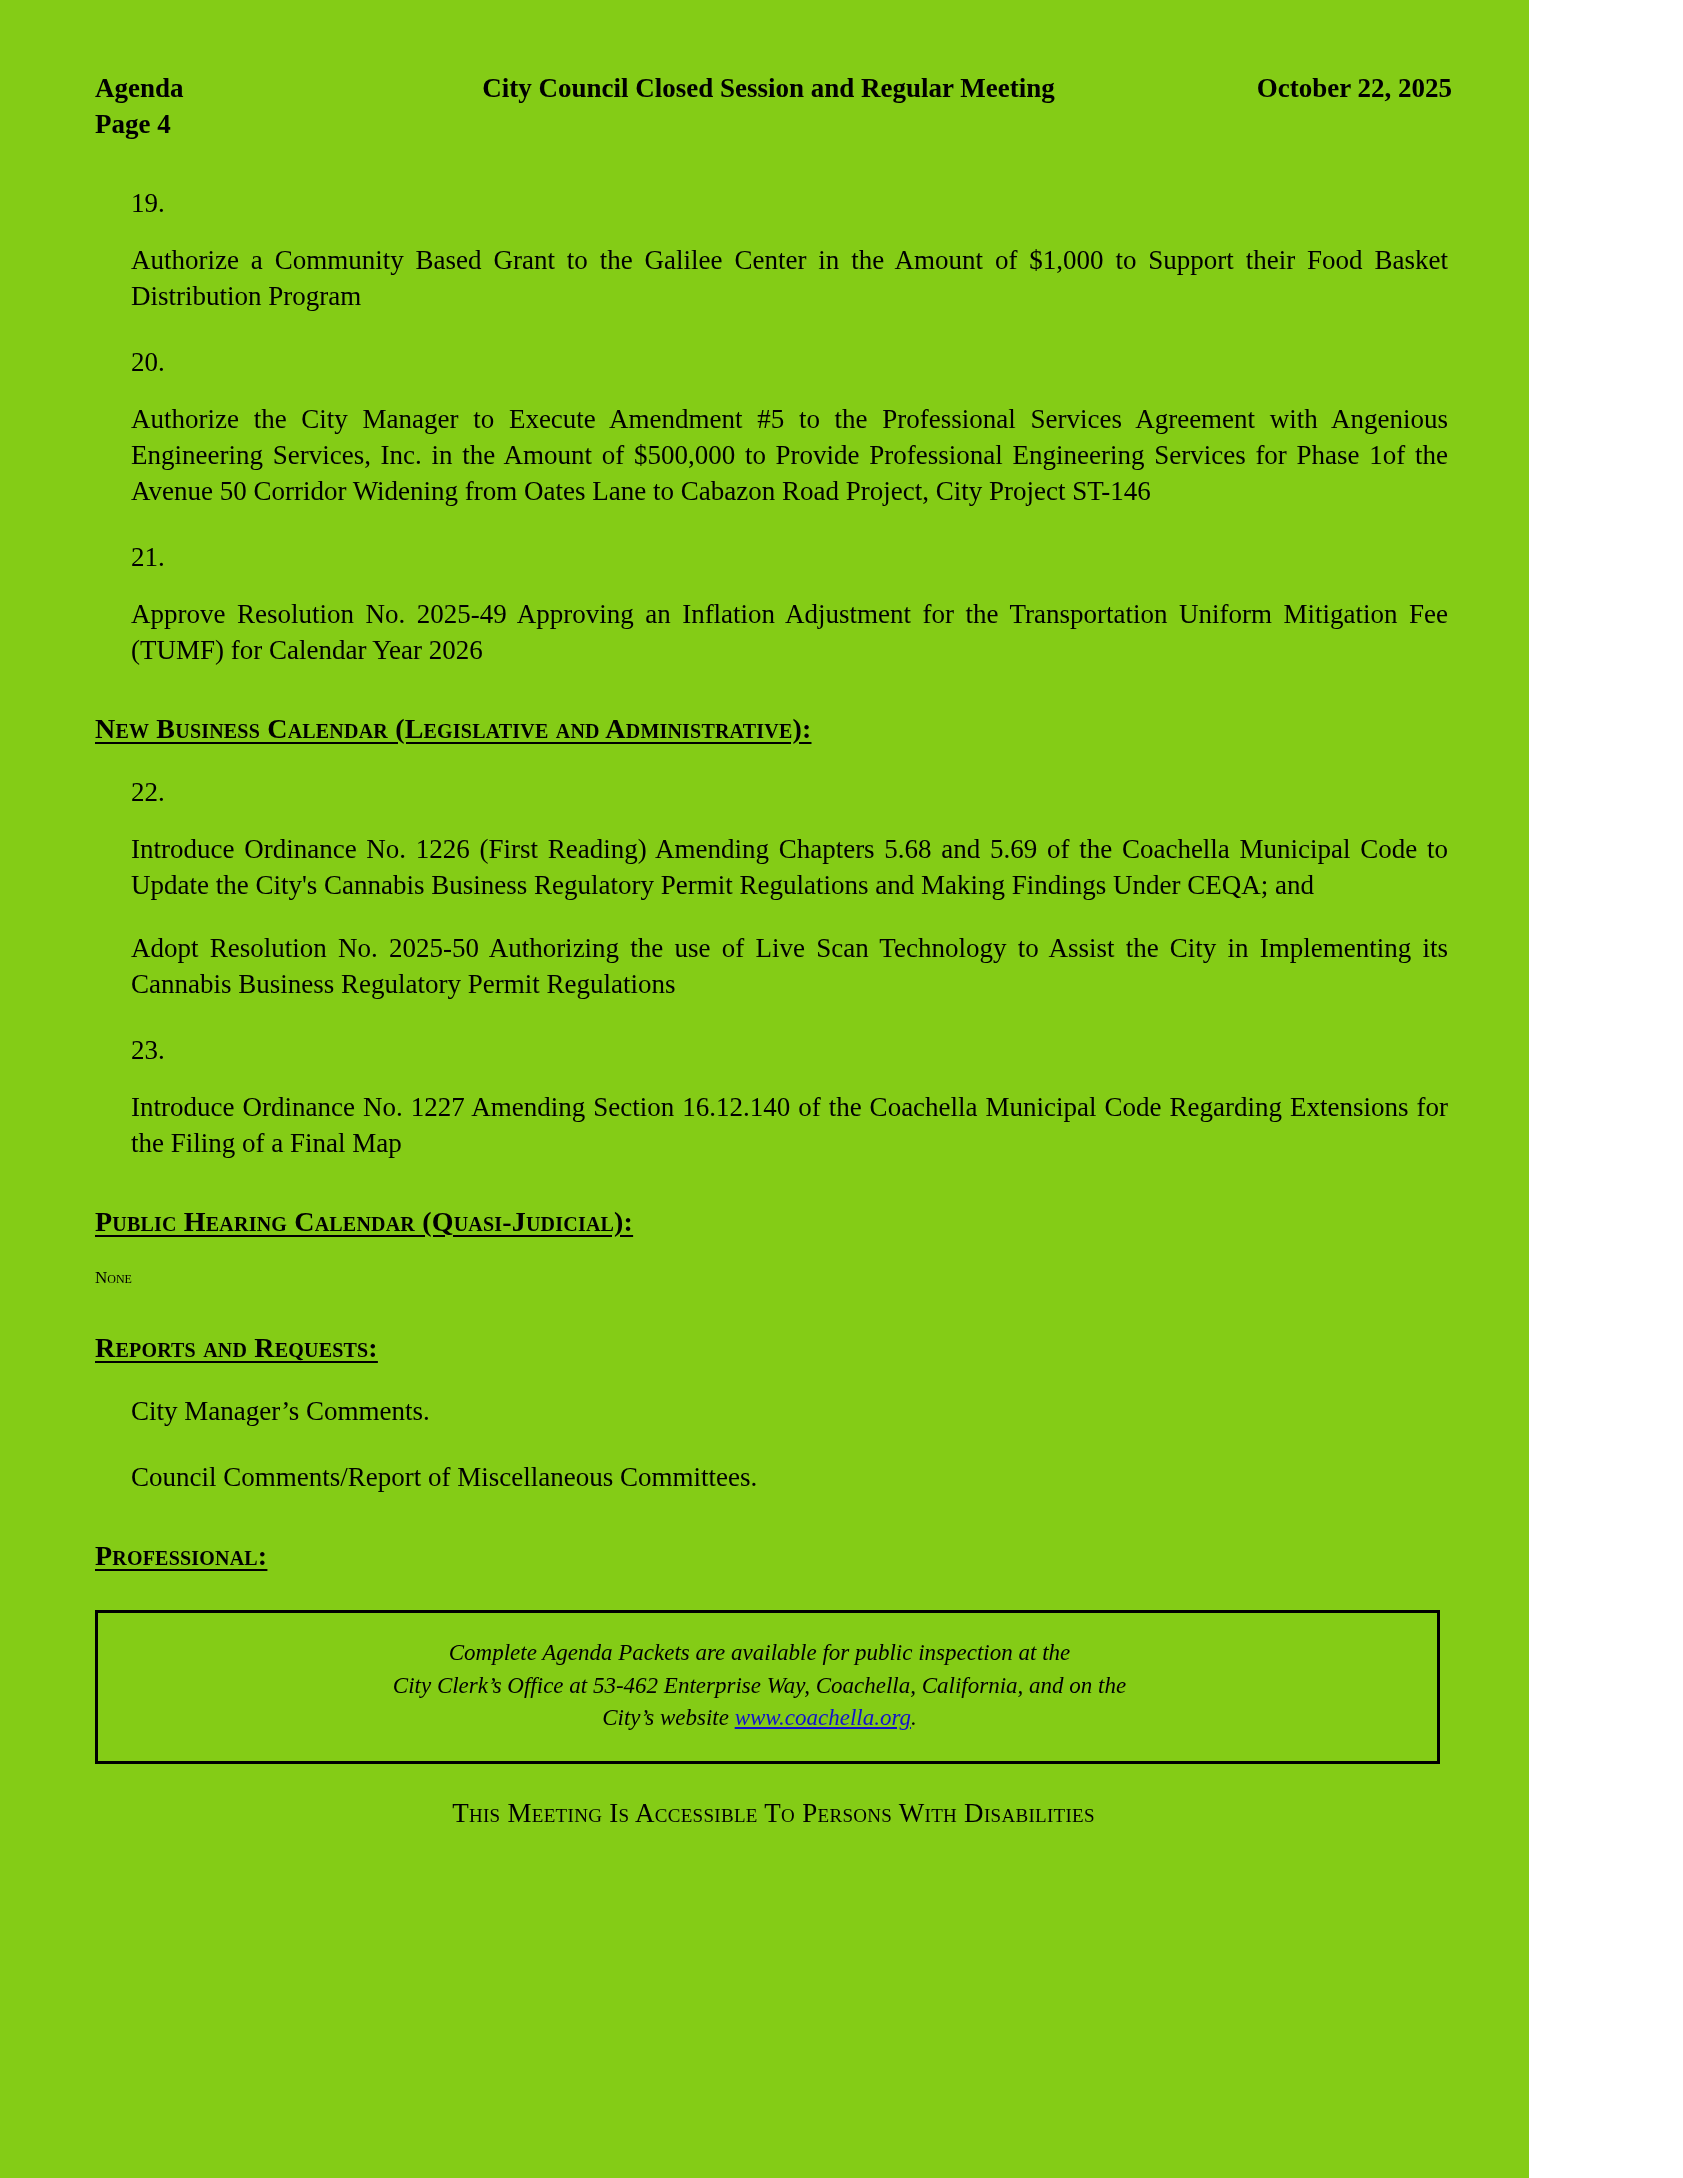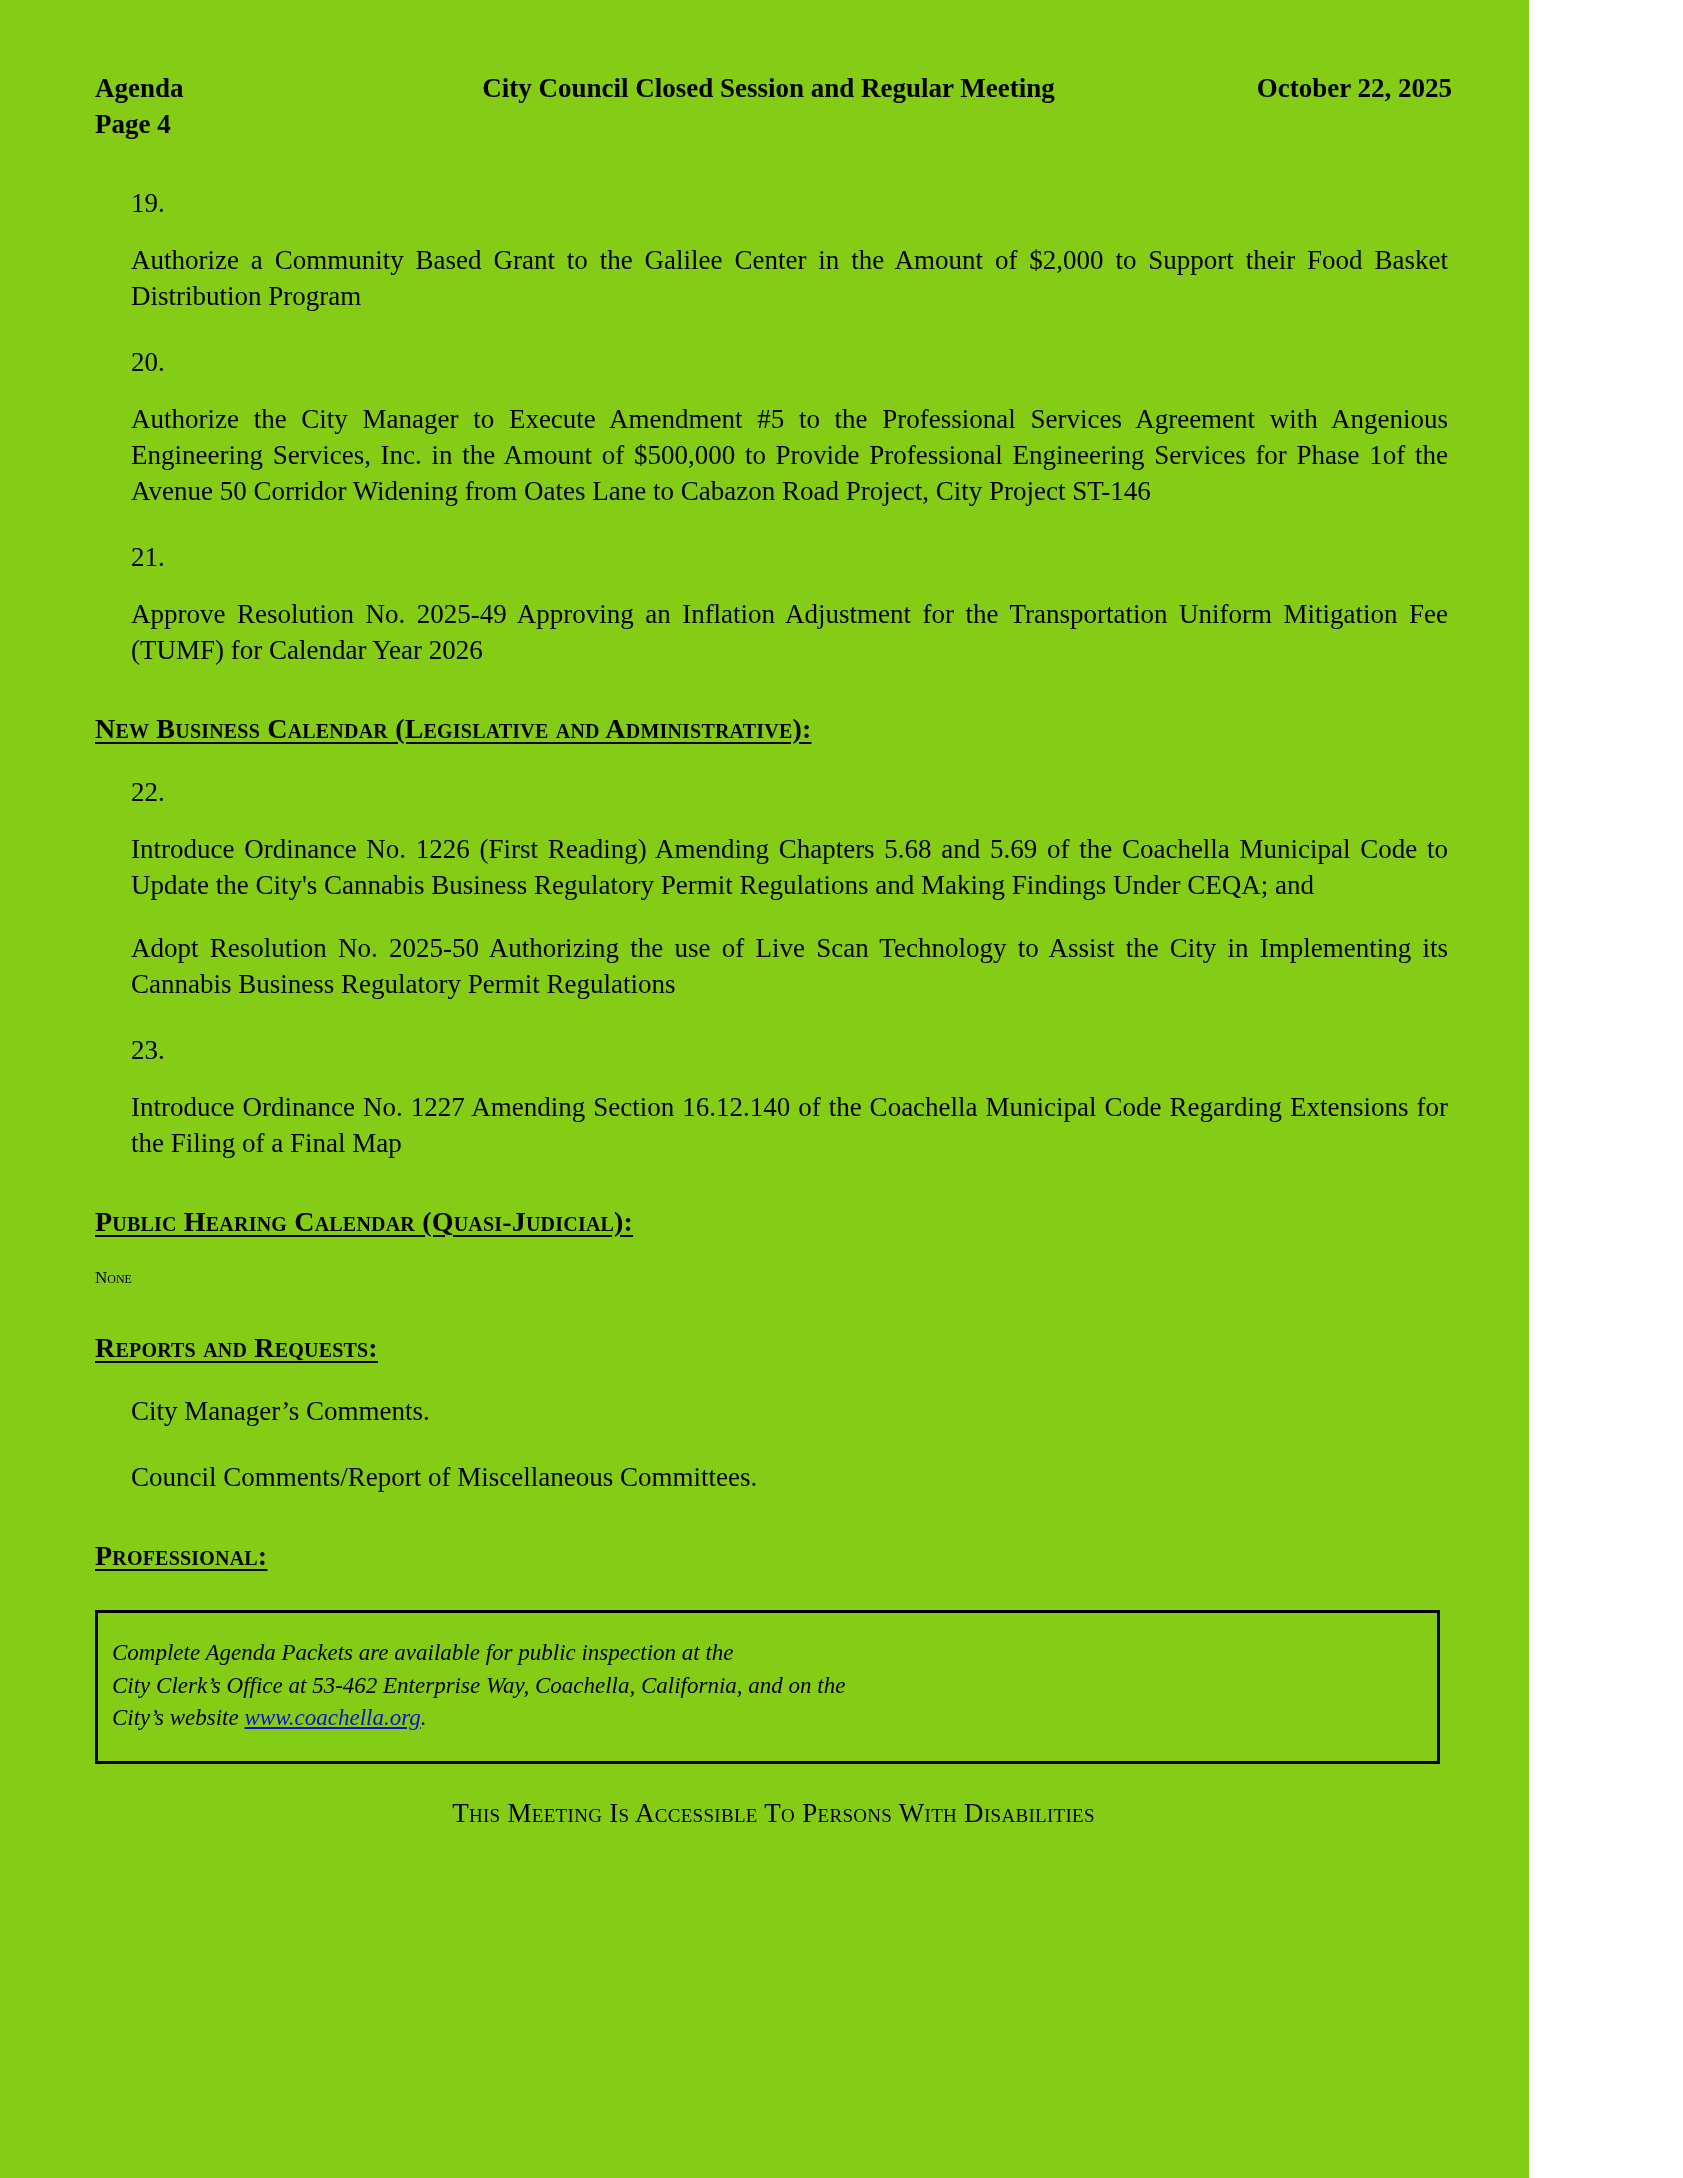--- a/index.html
+++ b/index.html
@@ -98,21 +98,21 @@
     line-height: 1.33;
     margin: 0 0 30px 0;
     padding-left: 36px;
   }
 
   
   .footer-box {
     border: 3px solid #000000;
     margin: 38px 12px 0 0;
     padding: 24px 30px 26px 14px;
-    text-align: left;
+    text-align: center;
   }
   .footer-box p {
     margin: 0;
     font-style: italic;
     font-size: 23px;
     line-height: 1.42;
   }
   .footer-link {
     color: #1111cc;
     text-decoration: underline;
@@ -136,21 +136,21 @@
     <div class="hdr-left">
       <div>Agenda</div>
       <div>Page 4</div>
     </div>
     <div class="hdr-center">City Council Closed Session and Regular Meeting</div>
     <div class="hdr-right">October 22, 2025</div>
   </div>
 
   <div class="item">
     <div class="item-num">19.</div>
-    <div class="item-body">Authorize a Community Based Grant to the Galilee Center in the Amount of $2,000 to Support their Food Basket Distribution Program</div>
+    <div class="item-body">Authorize a Community Based Grant to the Galilee Center in the Amount of $1,000 to Support their Food Basket Distribution Program</div>
   </div>
 
   <div class="item">
     <div class="item-num">20.</div>
     <div class="item-body">Authorize the City Manager to Execute Amendment #5 to the Professional Services Agreement with Angenious Engineering Services, Inc. in the Amount of $500,000 to Provide Professional Engineering Services for Phase 1of the Avenue 50 Corridor Widening from Oates Lane to Cabazon Road Project, City Project ST-146</div>
   </div>
 
   <div class="item">
     <div class="item-num">21.</div>
     <div class="item-body">Approve Resolution No. 2025-49 Approving an Inflation Adjustment for the Transportation Uniform Mitigation Fee (TUMF) for Calendar Year 2026</div>

